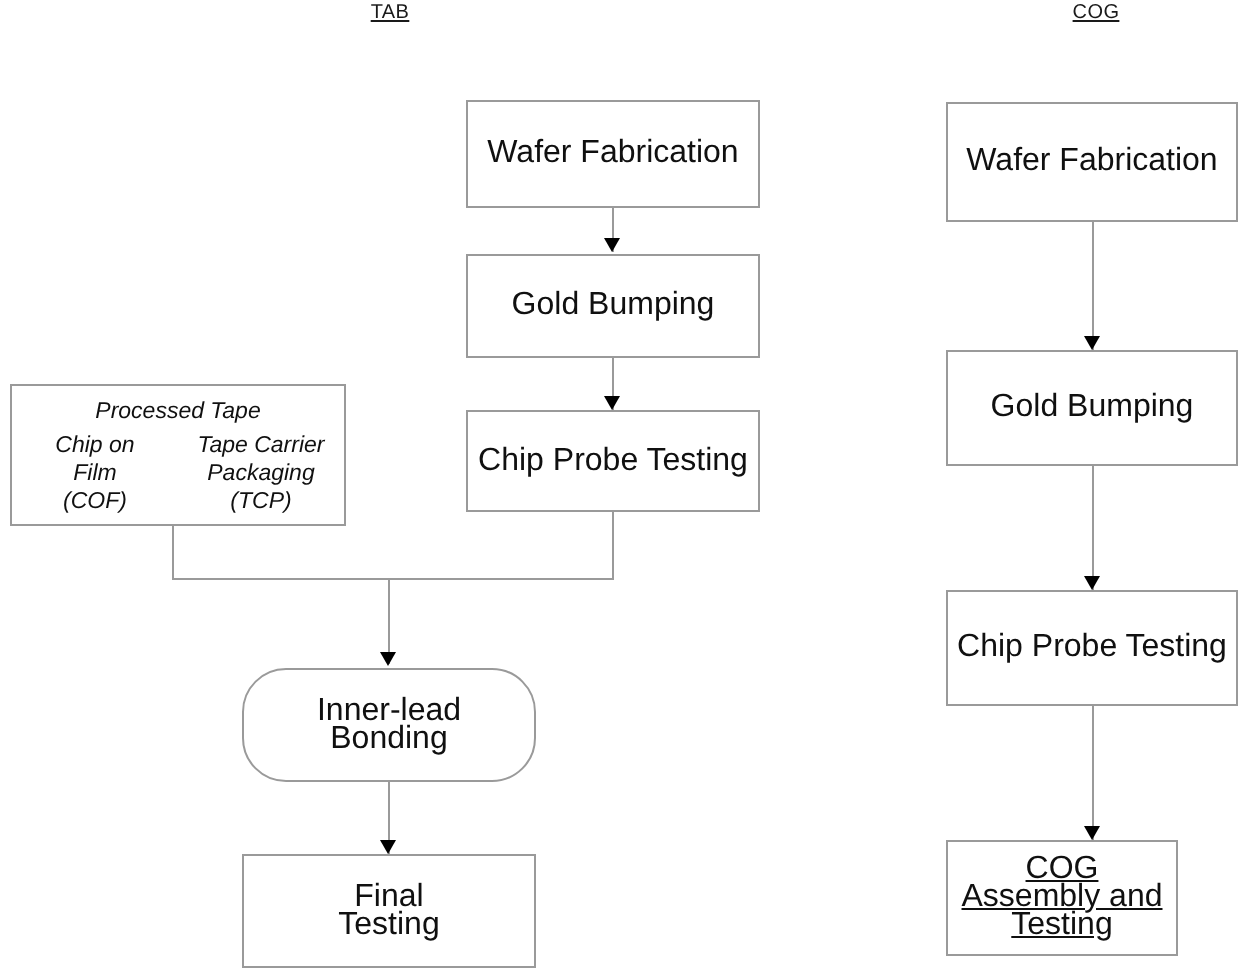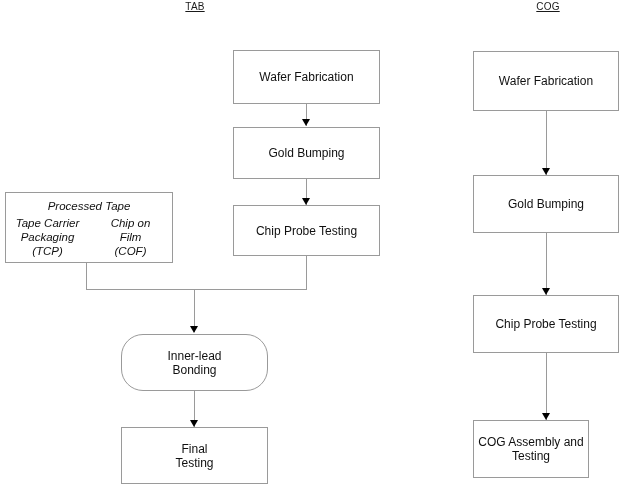--- a/index.html
+++ b/index.html
@@ -29,21 +29,21 @@
   }
   .node {
     position: absolute;
     box-sizing: border-box;
     border: 1px solid #9a9a9a;
     background: #ffffff;
     display: flex;
     align-items: center;
     justify-content: center;
     text-align: center;
-    font-size: 12px;
+    font-size: 16px;
     line-height: 14px;
     color: #101010;
   }
   .node .label {
     display: block;
     padding: 0 4px;
     white-space: pre-line;
   }
   
   .tape-node {
@@ -118,26 +118,26 @@
   <div class="vline" style="left:306px; top:179px; height:26px;"></div>
   <div class="arrow" style="left:302px; top:198px;"></div>
 
   <div class="node" style="left:233px; top:205px; width:147px; height:51px;">
     <span class="label">Chip Probe Testing</span>
   </div>
 
   <div class="tape-node" style="left:5px; top:192px; width:168px; height:71px;">
     <div class="tape-head">Processed Tape</div>
     <div class="tape-cols">
+      <div class="tape-col">Chip on
+Film
+(COF)</div>
       <div class="tape-col">Tape Carrier
 Packaging
 (TCP)</div>
-      <div class="tape-col">Chip on
-Film
-(COF)</div>
     </div>
   </div>
 
   <div class="vline" style="left:86px; top:263px; height:27px;"></div>
   <div class="vline" style="left:306px; top:256px; height:34px;"></div>
   <div class="hline" style="left:86px; top:289px; width:221px;"></div>
   <div class="vline" style="left:194px; top:290px; height:42px;"></div>
   <div class="arrow" style="left:190px; top:326px;"></div>
 
   <div class="node" style="left:121px; top:334px; width:147px; height:57px;border-radius:22px;">
@@ -167,18 +167,18 @@
   <div class="vline" style="left:546px; top:233px; height:62px;"></div>
   <div class="arrow" style="left:542px; top:288px;"></div>
 
   <div class="node" style="left:473px; top:295px; width:146px; height:58px;">
     <span class="label">Chip Probe Testing</span>
   </div>
 
   <div class="vline" style="left:546px; top:353px; height:67px;"></div>
   <div class="arrow" style="left:542px; top:413px;"></div>
 
-  <div class="node" style="left:473px; top:420px; width:116px; height:58px;">
+  <div class="node" style="left:473px; top:420px; width:116px; height:58px;text-decoration:underline;">
     <span class="label">COG Assembly and
 Testing</span>
   </div>
 
 </div>
 
 </body></html>

